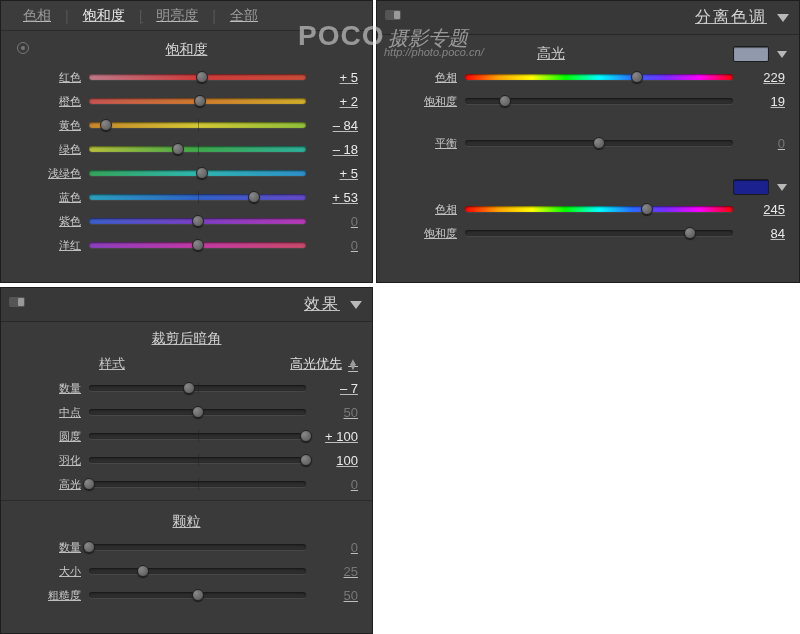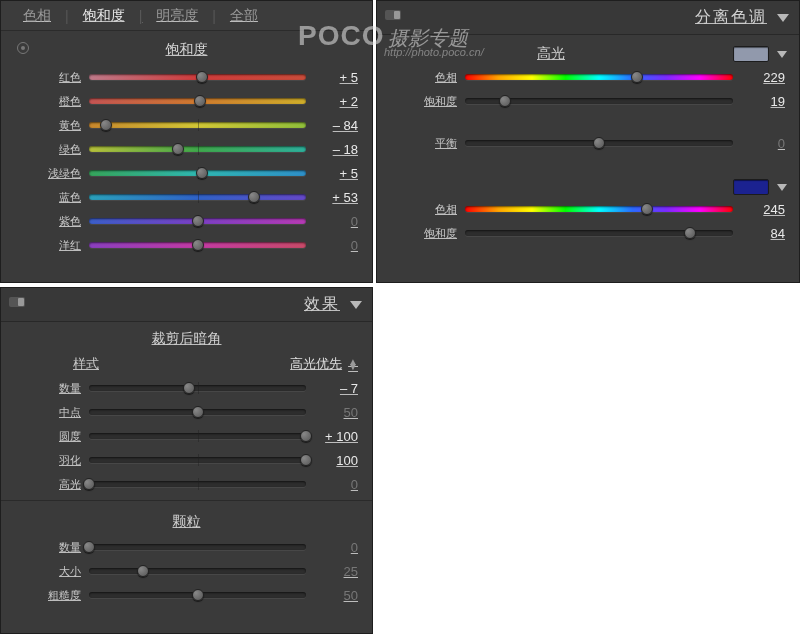--- a/index.html
+++ b/index.html
@@ -109,21 +109,21 @@
   .swatch{
     width:36px;height:16px;border:1px solid #1c1c1c;border-radius:2px;
     box-shadow:inset 0 1px 1px rgba(0,0,0,.5);
   }
   .split-tri{
     width:0;height:0;border-left:5px solid transparent;border-right:5px solid transparent;border-top:7px solid #b8b8b8;
   }
 
   .sub-title { text-align:center; color:#d2d2d2; padding:8px 0 4px; font-size:14px; }
   .dropdown {
-    display:flex; align-items:center; height:24px; padding-right:14px;
+    display:flex; align-items:center; height:24px; padding-right:14px;margin-left:26px;
   }
   .dropdown .label{width:108px;text-align:right;padding-right:10px;color:#c9c9c9;}
   .dropdown .dd{
     flex:0 0 auto; margin-left:auto; color:#dedede; display:flex; align-items:center; gap:6px;
   }
   .dd-arrows{font-size:10px;color:#9a9a9a;display:flex;flex-direction:column;line-height:5px;}
   hr.div { border:none; border-top:1px solid #2a2a2a; margin:4px 0; }
 
   
   .wm{

